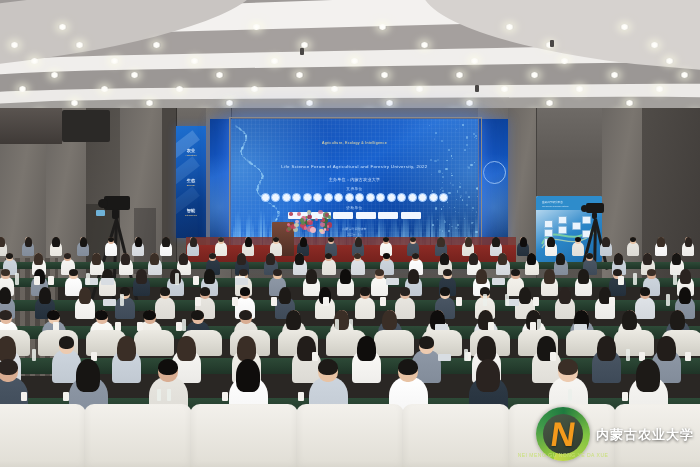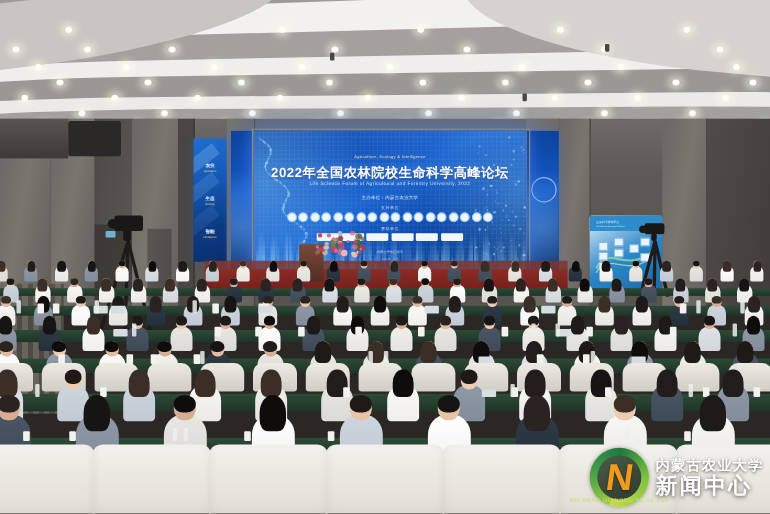--- a/index.html
+++ b/index.html
@@ -589,21 +589,20 @@
         <div class="bar" style="left: 233.1px; height: 34.545px; opacity: 0.542137;"></div>
         <div class="bar" style="left: 235.2px; height: 32.3117px; opacity: 0.363435;"></div>
         <div class="bar" style="left: 237.3px; height: 23.8553px; opacity: 0.695456;"></div>
         <div class="bar" style="left: 239.4px; height: 13.2737px; opacity: 0.885977;"></div>
         <div class="bar" style="left: 241.5px; height: 16.6328px; opacity: 0.604844;"></div>
         <div class="bar" style="left: 243.6px; height: 28.0979px; opacity: 0.783042;"></div>
         <div class="bar" style="left: 245.7px; height: 32.7735px; opacity: 0.58612;"></div>
       </div>
 
     <div class="scr-tag-en">Agriculture, Ecology &amp; Intelligence</div>
-    <div class="scr-title">2022年全国农林院校生命科学高峰论坛</div>
     <div class="scr-subtitle">Life Science  Forum of Agricultural and Forestry University,  2022</div>
     <div class="scr-host">主办单位：内蒙古农业大学</div>
 
     <div class="scr-sec" style="top:68px;">支持单位</div>
     <div class="logo-row" id="logorow" style="top:74px;">
         <div class="logo-dot"></div>
         <div class="logo-dot"></div>
         <div class="logo-dot"></div>
         <div class="logo-dot"></div>
         <div class="logo-dot"></div>
@@ -1445,17 +1444,16 @@
     </div>
 
   <div class="wm">
     <div class="wm-logo">
       <div class="wm-inner"></div>
       <div class="wm-n">N</div>
       <div class="wm-leaf">NEI MENG GU NONG YE DA XUE</div>
     </div>
     <div class="wm-text">
       <div class="wm-t1">内蒙古农业大学</div>
-      <div class="wm-t2">新闻中心</div>
     </div>
   </div>
 
 </div>
 
 </body></html>

